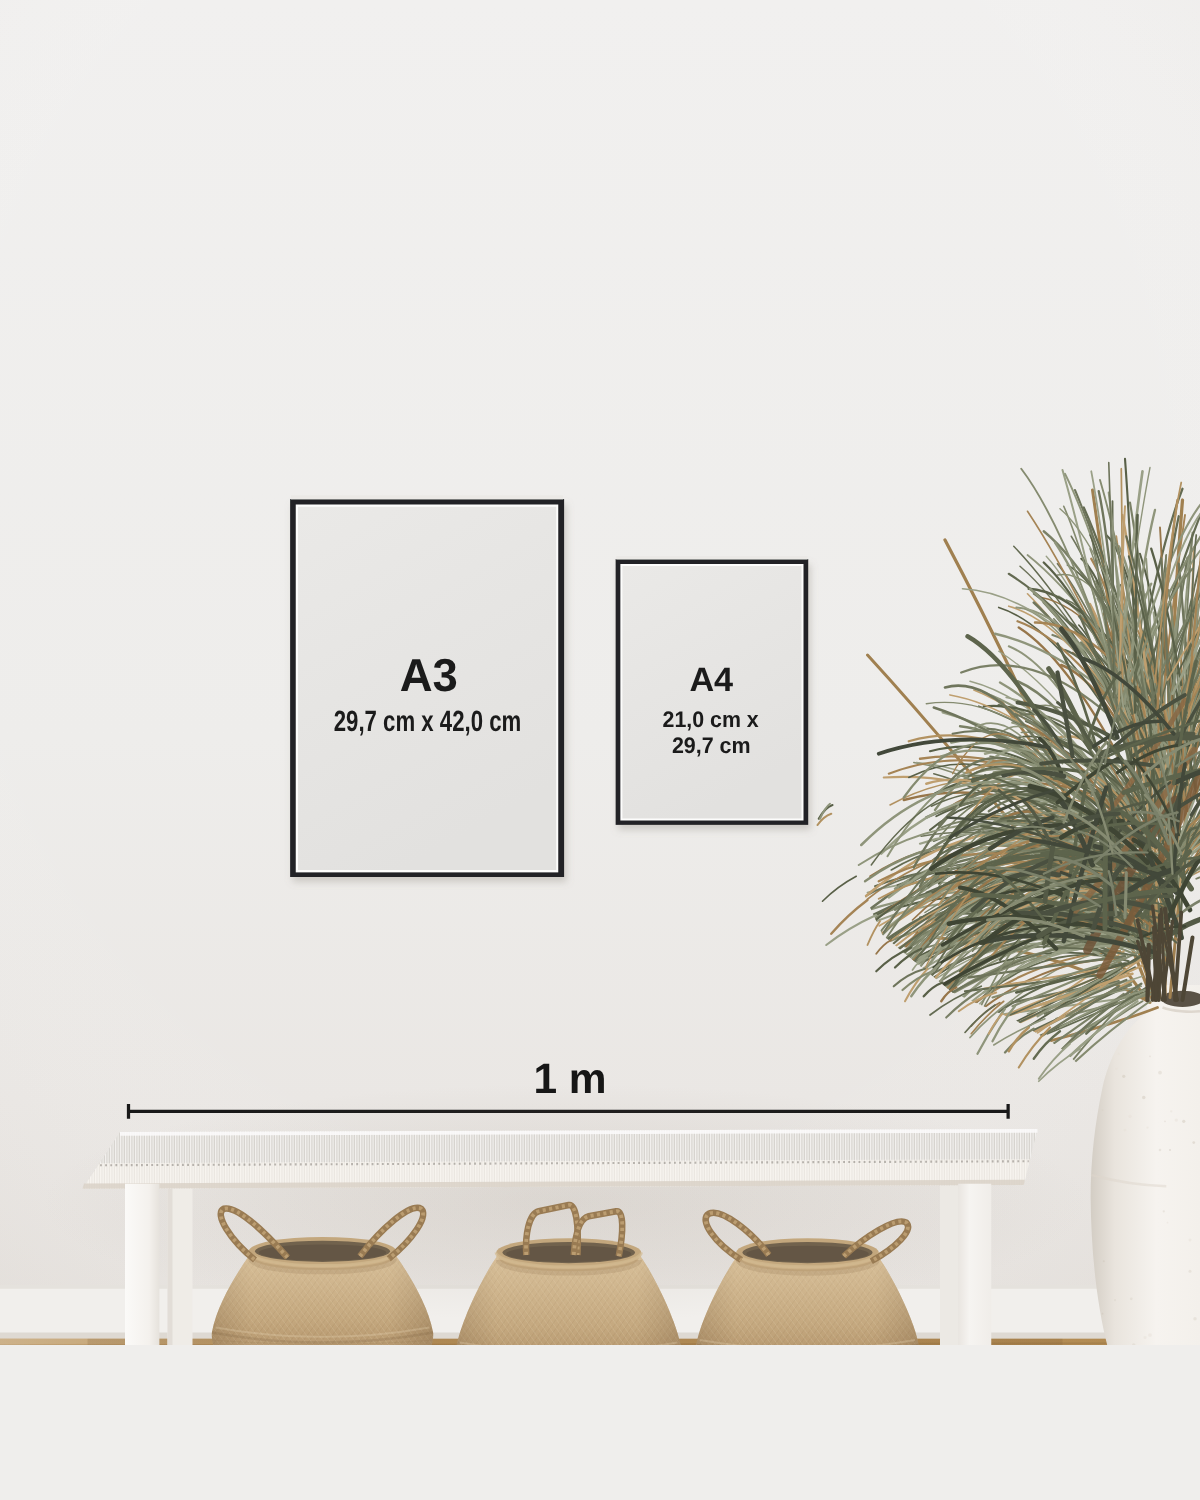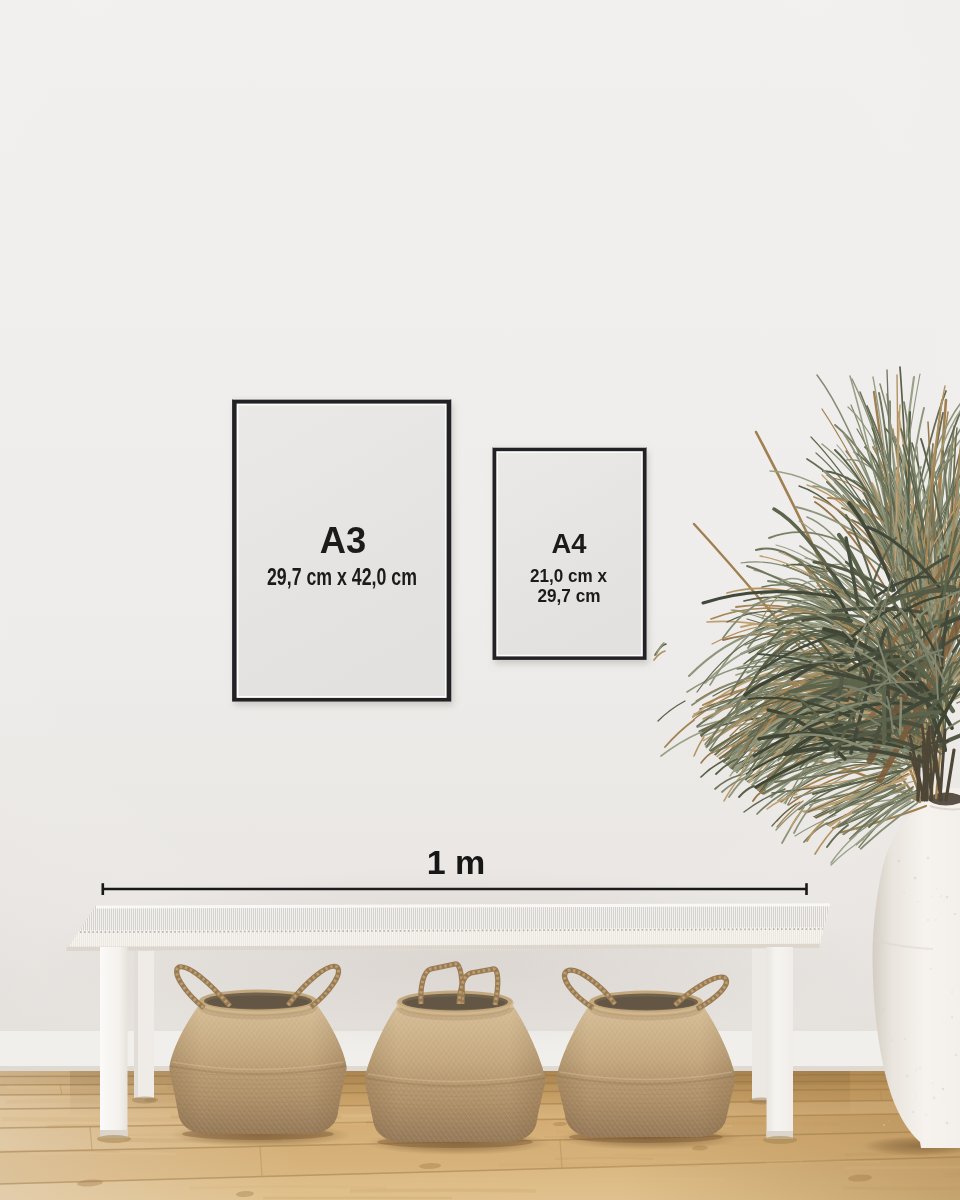--- a/index.html
+++ b/index.html
@@ -1,15 +1,15 @@
 <!DOCTYPE html>
 <html><head><meta charset="utf-8"><title>Frame sizes</title>
 <style>
 html,body{margin:0;padding:0;background:#efeeec;font-family:"Liberation Sans",sans-serif;}
-#scene{width:960px;height:1200px;overflow:hidden;position:relative;}
+#scene{width:960px;height:1076px;overflow:hidden;position:relative;}
 </style></head>
 <body>
 <div id="scene">
 <svg width="960" height="1200" viewBox="0 0 960 1200">
 <defs>
 <linearGradient id="wallG" x1="0" y1="0" x2="0" y2="1">
  <stop offset="0" stop-color="#f1f0ef"></stop>
  <stop offset="0.55" stop-color="#eeedeb"></stop>
  <stop offset="0.82" stop-color="#eae7e4"></stop>
  <stop offset="1" stop-color="#e5e1dd"></stop>

